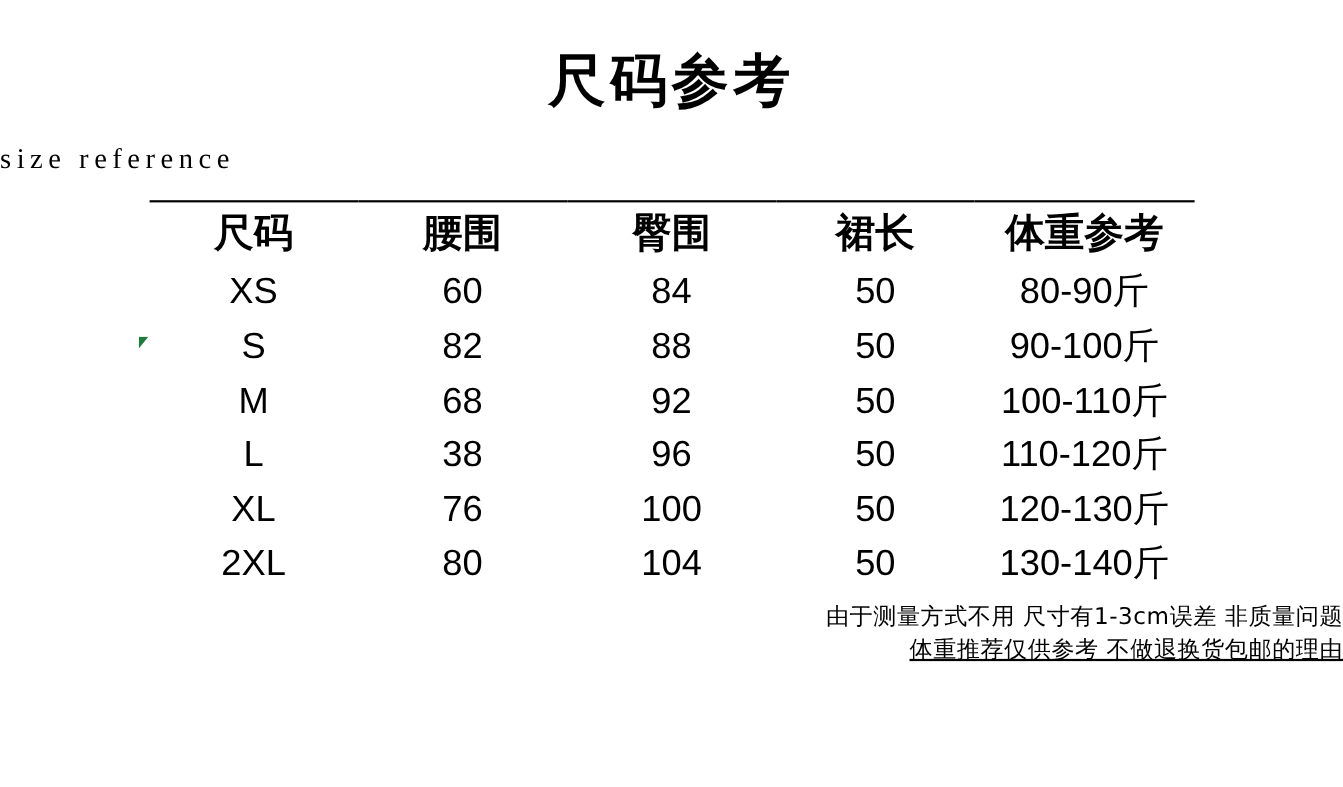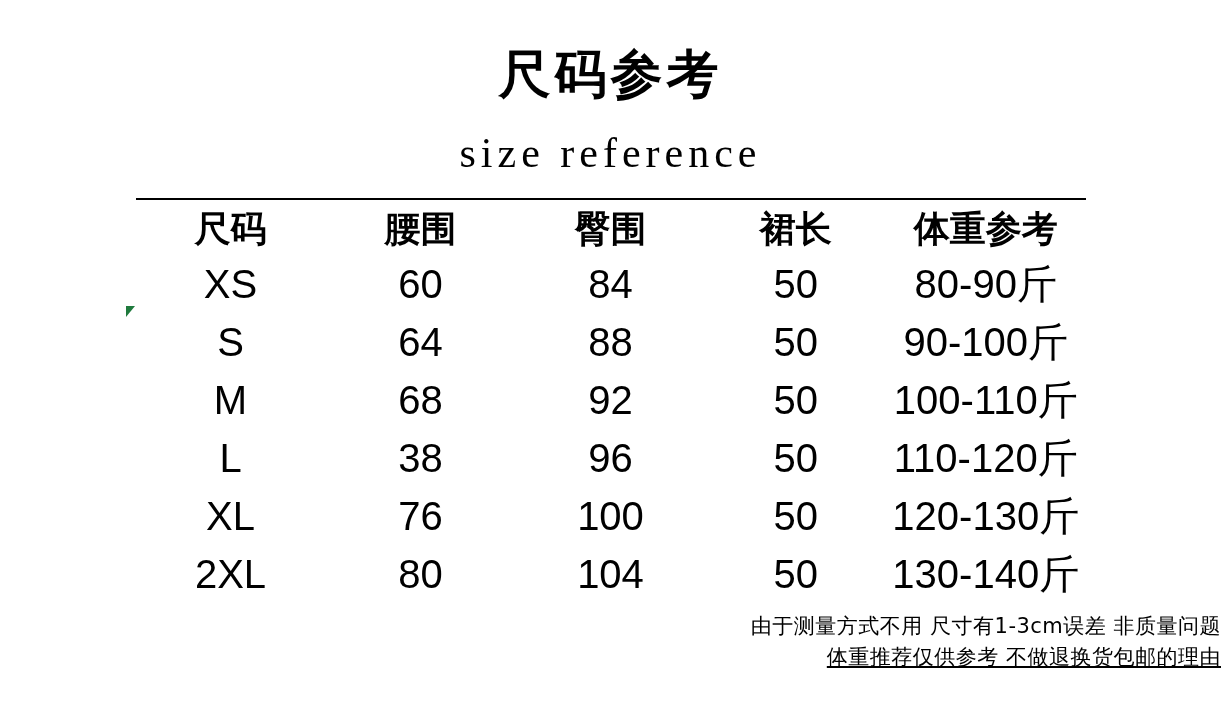--- a/index.html
+++ b/index.html
@@ -24,23 +24,22 @@
   .title {
     text-align: center;
     font-family: "DejaVu Sans", sans-serif;
     font-weight: bold;
     font-size: 52px;
     letter-spacing: 4px;
     line-height: 1;
     padding-top: 48px;
   }
   .subtitle {
-    text-align: center;
     font-family: "Liberation Serif", serif;
-    font-size: 42px;
+    font-size: 26px;
     letter-spacing: 5px;
     line-height: 1;
     padding-top: 32px;
   }
   .table-wrap {
     margin: 0 auto;
     width: 950px;
     padding-top: 24px;
   }
   table.size-table {
@@ -55,21 +54,21 @@
     font-family: "DejaVu Sans", sans-serif;
     font-weight: bold;
     font-size: 36px;
     padding: 8px 0 6px 0;
     text-align: center;
     line-height: 1.15;
     margin-top: 36px;
   }
   table.size-table td {
     font-family: "Liberation Sans", sans-serif;
-    font-size: 40px;
+    font-size: 33px;
     text-align: center;
     padding: 5px 0;
     line-height: 1.2;
     white-space: nowrap;
   }
   col.c-size { width: 20%; }
   col.c-waist { width: 20%; }
   col.c-hip { width: 20%; }
   col.c-len { width: 19%; }
   col.c-weight { width: 21%; }
@@ -127,21 +126,21 @@
       <tbody>
         <tr>
           <td>XS</td>
           <td>60</td>
           <td>84</td>
           <td>50</td>
           <td>80-90斤</td>
         </tr>
         <tr>
           <td>S</td>
-          <td>64</td>
+          <td>82</td>
           <td>88</td>
           <td>50</td>
           <td>90-100斤</td>
         </tr>
         <tr>
           <td>M</td>
           <td>68</td>
           <td>92</td>
           <td>50</td>
           <td>100-110斤</td>

